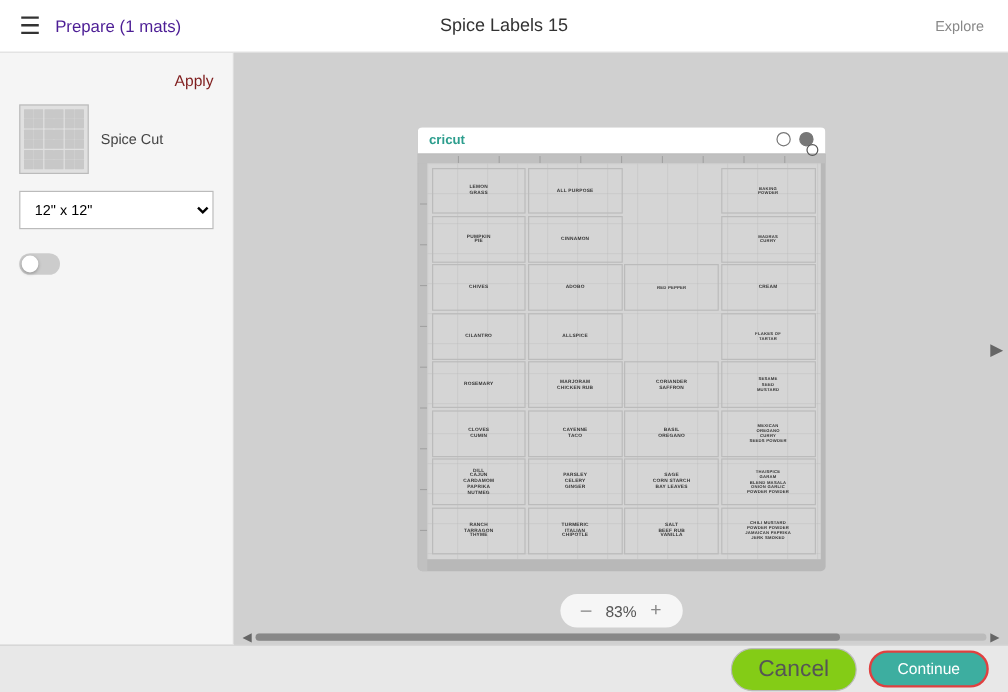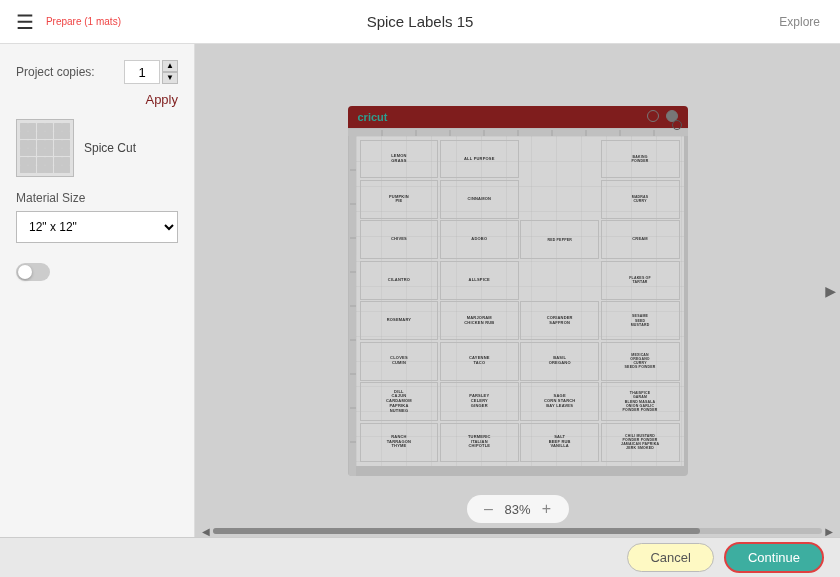--- a/index.html
+++ b/index.html
@@ -9,21 +9,21 @@
     .header {
       background: #fff;
       height: 44px;
       display: flex;
       align-items: center;
       padding: 0 16px;
       border-bottom: 1px solid #ddd;
       position: relative;
     }
     .header-menu-icon { font-size: 20px; cursor: pointer; margin-right: 12px; color: #333; }
-    .header-title { font-size: 10px; color: #ef4444; font-weight: 500; }
+    .header-title { font-size: 14px; color: #4c1d95; font-weight: 500; }
     .header-center { position: absolute; left: 50%; transform: translateX(-50%); font-size: 15px; color: #333; font-weight: 400; }
     .header-explore { position: absolute; right: 20px; font-size: 12px; color: #888; cursor: pointer; }
 
     
     .main-layout { display: flex; height: calc(577px - 44px - 40px); }
 
     
     .left-panel {
       width: 195px;
       background: #f5f5f5;
@@ -162,25 +162,25 @@
       height: 40px;
       background: #e8e8e8;
       display: flex;
       align-items: center;
       justify-content: flex-end;
       padding: 0 16px;
       gap: 10px;
       border-top: 1px solid #ccc;
     }
     .cancel-btn {
-      background: #fef9c3;
+      background: #84cc16;
       border: 1px solid #bbb;
       border-radius: 20px;
       padding: 6px 22px;
-      font-size: 13px;
+      font-size: 19px;
       cursor: pointer;
       color: #555;
     }
     .continue-btn {
       background: #3daea0;
       border: 2px solid #e04040;
       border-radius: 20px;
       padding: 6px 22px;
       font-size: 13px;
       cursor: pointer;
@@ -226,30 +226,20 @@
 <div class="header">
   <span class="header-menu-icon">☰</span>
   <span class="header-title">Prepare (1 mats)</span>
   <span class="header-center">Spice Labels 15</span>
   <span class="header-explore">Explore</span>
 </div>
 
 <div class="main-layout">
 
   <div class="left-panel">
-    <div class="project-copies-row">
-      <span class="project-copies-label">Project copies:</span>
-      <div class="copies-input-wrap">
-        <input class="copies-input" type="text" value="1" style="">
-        <div class="copies-arrows">
-          <button class="arrow-btn">▲</button>
-          <button class="arrow-btn">▼</button>
-        </div>
-      </div>
-    </div>
     <button class="apply-btn">Apply</button>
 
     <div class="thumbnail-row">
       <div class="thumbnail-box">
         <div class="thumbnail-inner">
           <div class="thumbnail-grid">
             <div class="thumb-cell"></div>
             <div class="thumb-cell"></div>
             <div class="thumb-cell"></div>
             <div class="thumb-cell"></div>
@@ -284,37 +274,36 @@
             <div class="thumb-cell"></div>
             <div class="thumb-cell"></div>
             <div class="thumb-cell"></div>
             <div class="thumb-cell"></div>
           </div>
         </div>
       </div>
       <span class="basic-cut-label">Spice Cut</span>
     </div>
 
-    <div class="material-size-label">Material Size</div>
     <select class="material-select">
       <option>12" x 12"</option>
     </select>
 
     <div class="toggle-wrap">
       <div class="toggle">
         <div class="toggle-knob"></div>
       </div>
     </div>
   </div>
 
   <div class="canvas-area">
     <div class="mat-container">
       <div class="mat-board">
 
-        <div style="position:absolute;top:0;left:0;right:0;height:22px;background:#7f1d1d;display:flex;align-items:center;padding:0 10px;">
+        <div style="position:absolute;top:0;left:0;right:0;height:22px;background:#ffffff;display:flex;align-items:center;padding:0 10px;">
           <span class="cricut-logo" style="position:relative;top:0;left:0;font-size:11px;font-weight:bold;color:#2d9e8e;">cricut</span>
           <div style="position:absolute;right:10px;top:4px;display:flex;gap:4px;">
             <div class="circle-btn"></div>
             <div class="circle-btn circle-close"></div>
           </div>
         </div>
 
         <div style="position:absolute;top:22px;left:0;right:0;height:8px;background:#c0c0c0;overflow:hidden;display:flex;align-items:flex-end;">
           <svg width="100%" height="8" xmlns="http://www.w3.org/2000/svg">
             <line x1="0" y1="0" x2="100%" y2="0" stroke="#aaa" stroke-width="0.5"></line>

